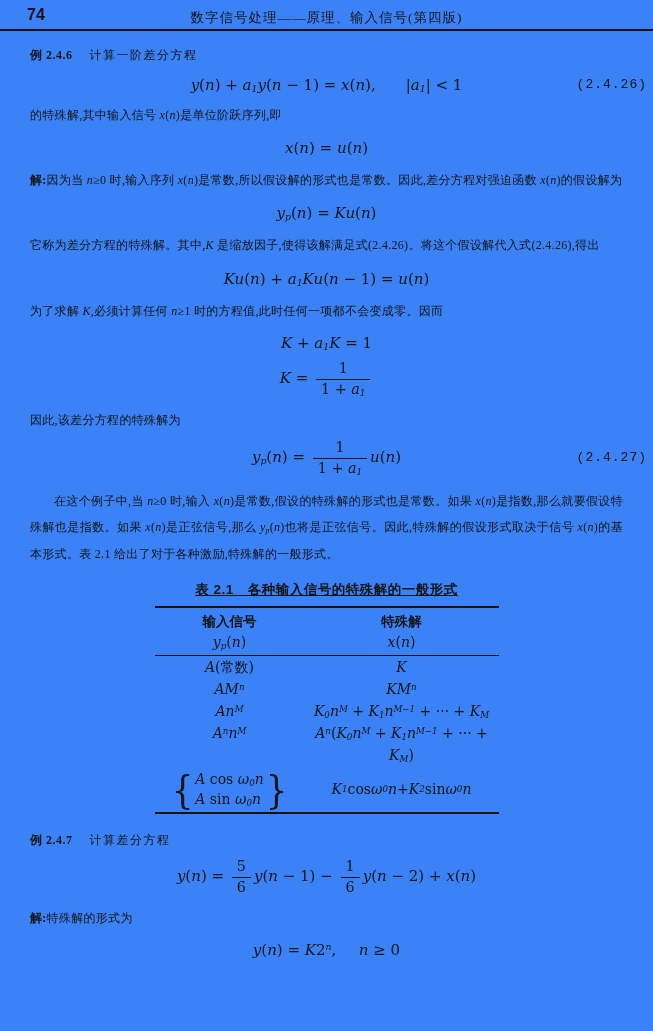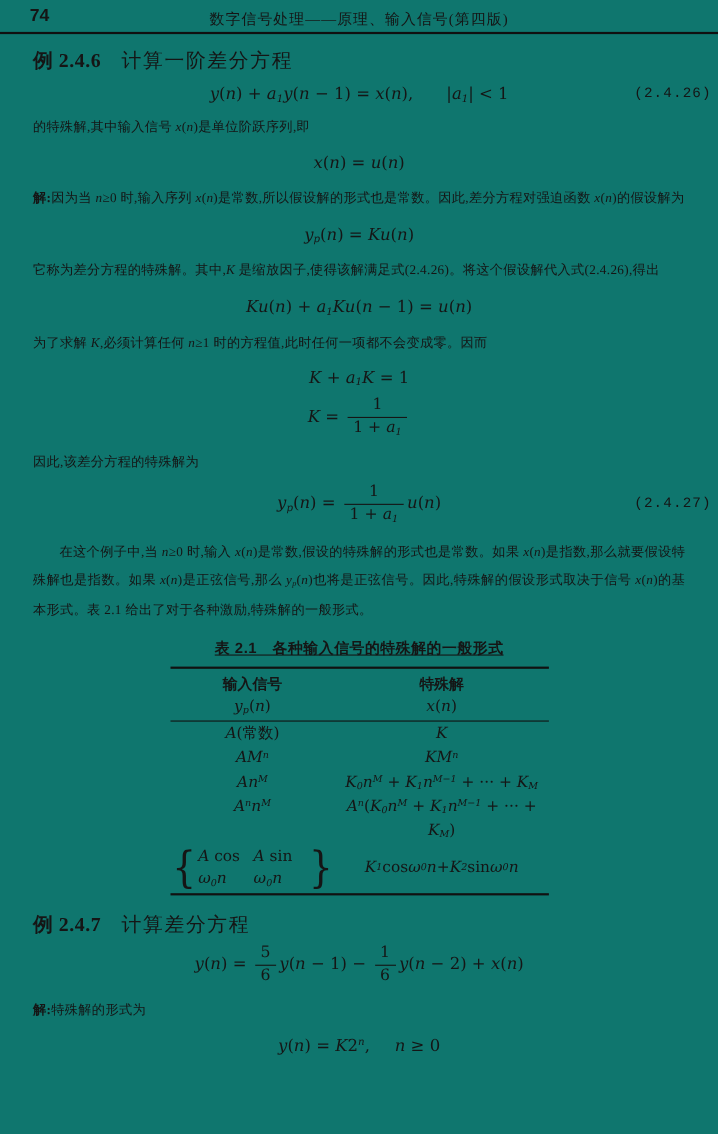--- a/index.html
+++ b/index.html
@@ -1,32 +1,32 @@
 <!DOCTYPE html>
 <html><head>
 <meta charset="utf-8">
 <style>
   html,body{margin:0;padding:0;background:#e8e8e8;}
   .page{
     width:653px;height:1031px;margin:0;position:relative;
-    background:#0f766e;color:#151515;overflow:hidden;
+    background:#3b82f6;color:#151515;overflow:hidden;
     font-family:"Liberation Serif","DejaVu Serif",serif;
   }
   
   .hdr{position:relative;height:29px;border-bottom:2px solid #101010;}
   .hdr .num{position:absolute;left:27px;top:6px;font-size:16px;font-weight:700;
     font-family:"Liberation Sans","DejaVu Sans",sans-serif;}
   .hdr .title{position:absolute;left:0;right:0;top:9px;text-align:center;
     font-size:13.5px;letter-spacing:1px;}
   
   .p{margin:0;padding:0 30px;font-size:12px;line-height:26.5px;
     text-align:justify;letter-spacing:0.3px;}
   .ind{text-indent:2em;}
   .lead{font-weight:700;}
-  .exhead{margin:0;padding:0 30px;font-size:18px;line-height:20px;}
+  .exhead{margin:0;padding:0 30px;font-size:12px;line-height:20px;}
   .exhead .lbl{font-weight:700;letter-spacing:0.5px;}
   .exhead .ttl{margin-left:14px;letter-spacing:1.5px;}
   
   .eqline{position:relative;text-align:center;font-size:15px;line-height:22px;
     font-family:"DejaVu Serif","Liberation Serif",serif;padding:0 30px;}
   .eqno{position:absolute;right:6px;top:50%;transform:translateY(-50%);
     font-size:13px;letter-spacing:1px;font-family:Liberation Mono, monospace;}
   .mv{font-style:italic;}
   sup{font-size:0.62em;vertical-align:0.5em;font-style:italic;line-height:0;}
   sub{font-size:0.62em;vertical-align:-0.25em;font-style:italic;line-height:0;}
@@ -39,21 +39,21 @@
     font-family:"Liberation Sans","DejaVu Sans",sans-serif;letter-spacing:0.5px;text-decoration:underline;}
   .tbl{width:344px;margin:7px auto 0;border-top:2px solid #111;border-bottom:2px solid #111;
     font-size:14px;font-family:"DejaVu Serif","Liberation Serif",serif;}
   .trow{display:grid;grid-template-columns:150px 1fr;}
   .tc{text-align:center;line-height:22px;}
   .thead .tc{font-family:"Liberation Sans","DejaVu Sans",sans-serif;
     font-weight:700;font-size:13.5px;line-height:21px;padding-top:3px;}
   .thead2 .tc{line-height:21px;padding-bottom:2px;}
   .midrule{border-bottom:1.4px solid #111;}
   .brace-row .tc{display:flex;align-items:center;justify-content:center;height:46px;}
-  .bstack{display:inline-flex;flex-direction:row;line-height:20px;text-align:left;}
+  .bstack{display:inline-flex;flex-direction:column;line-height:20px;text-align:left;}
   .brace{font-size:34px;font-weight:400;transform:scaleY(1.15);padding:0 2px;
     font-family:"DejaVu Serif",serif;}
   
   .mt6{margin-top:6px;}.mt8{margin-top:8px;}.mt9{margin-top:9px;}
   .mt10{margin-top:10px;}.mt14{margin-top:14px;}
   .mt16{margin-top:16px;}
 </style>
 </head>
 <body>
 

